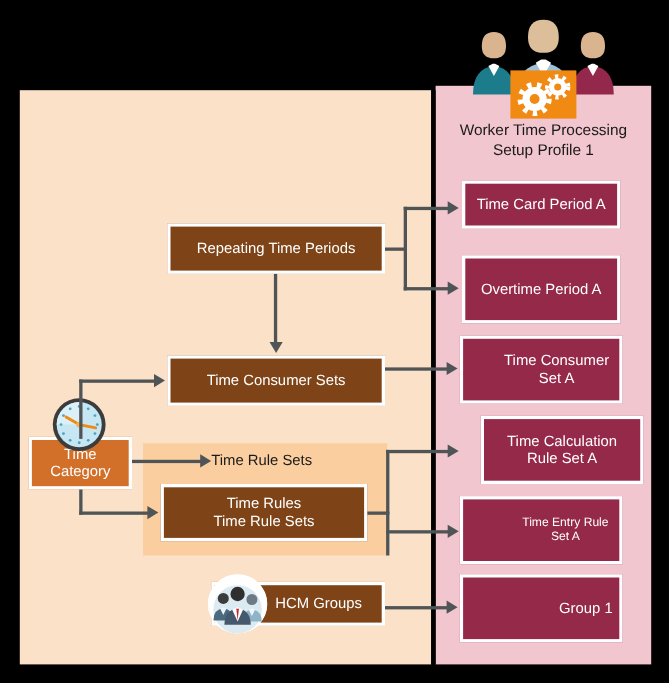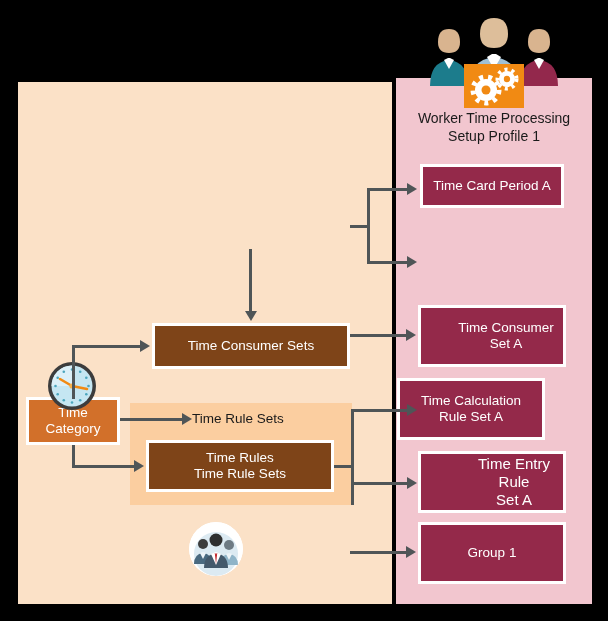--- a/index.html
+++ b/index.html
@@ -189,35 +189,41 @@
         <circle cx="83" cy="71" r="8"></circle>
         <circle cx="83" cy="71" r="9.5" fill="none" stroke="#FFFFFF" stroke-width="4" stroke-dasharray="3 4"></circle>
         <circle cx="83" cy="71" r="3.2" fill="#F18A13"></circle>
       </g>
     </svg>
   </div>
 
   <div class="profile-title">Worker Time Processing
 Setup Profile 1</div>
 
+  <div class="node brown" style="left:152px; top:203px; width:198px; height:46px; font-size:13.5px;">
+    <span class="node-label">Repeating Time Periods</span>
+  </div>
 
   <div class="node orange" style="left:26px; top:397px; width:94px; height:48px; font-size:13.5px;">
     <span class="node-label">Time
 Category</span>
   </div>
 
   <div class="node brown" style="left:152px; top:323px; width:198px; height:46px; font-size:13.5px;">
     <span class="node-label">Time Consumer Sets</span>
   </div>
 
   <div class="node brown" style="left:146px; top:440px; width:188px; height:52px; font-size:13.5px;">
     <span class="node-label">Time Rules
 Time Rule Sets</span>
   </div>
 
+  <div class="node brown" style="left:192px; top:529px; width:158px; height:40px; font-size:13.5px; justify-content:flex-end; padding-right:12px;">
+    <span class="node-label">HCM Groups</span>
+  </div>
 
   <div class="plain-label" style="left:192px; top:411px;">Time Rule Sets</div>
 
   <div class="clock">
     <svg width="52" height="52" viewBox="0 0 52 52" xmlns="http://www.w3.org/2000/svg">
       <circle cx="26" cy="26" r="24" fill="#3C3C3C"></circle>
       <circle cx="26" cy="26" r="20.5" fill="#C5E6F2"></circle>
       <path d="M26 5.5 A20.5 20.5 0 0 0 5.5 26 L26 26 Z" fill="#DCF0F8"></path>
       <g fill="#4CA6BE">
         <circle cx="26" cy="9.5" r="1.3"></circle>
@@ -257,37 +263,40 @@
       <path d="M22 32 l5 11 l5-11 l-5-2z" fill="#FFFFFF"></path>
       <path d="M26 33 l1 9 l1-9 z" fill="#C1272D"></path>
       <path d="M25.5 31.5 l1.5 3 l1.5-3 z" fill="#C1272D"></path>
     </svg>
   </div>
 
   <div class="node maroon" style="left:420px; top:164px; width:144px; height:44px; font-size:13.5px;">
     <span class="node-label">Time Card Period A</span>
   </div>
 
+  <div class="node maroon" style="left:420px; top:232px; width:144px; height:62px; font-size:13.5px;">
+    <span class="node-label">Overtime Period A</span>
+  </div>
 
   <div class="node maroon" style="left:418px; top:305px; width:148px; height:62px; font-size:13.5px;padding-left:28px;">
     <span class="node-label">Time Consumer
 Set A</span>
   </div>
 
-  <div class="node maroon" style="left:397px; top:378px; width:148px; height:62px; font-size:13.5px;">
+  <div class="node maroon" style="left:437px; top:378px; width:148px; height:62px; font-size:13.5px;">
     <span class="node-label">Time Calculation
 Rule Set A</span>
   </div>
 
-  <div class="node maroon" style="left:418px; top:451px; width:148px; height:62px; font-size:15px;padding-left:44px;">
+  <div class="node maroon" style="left:418px; top:451px; width:148px; height:62px; font-size:11px;padding-left:44px;">
     <span class="node-label">Time Entry Rule
 Set A</span>
   </div>
 
-  <div class="node maroon" style="left:418px; top:522px; width:148px; height:62px; font-size:13.5px;">
+  <div class="node maroon" style="left:418px; top:522px; width:148px; height:62px; font-size:13.5px;justify-content:flex-end;">
     <span class="node-label">Group 1</span>
   </div>
 
   <div class="conn conn-v" style="left:249px; top:249px; height:62px;"></div>
   <div class="arrow-down" style="left:245px; top:311px;"></div>
 
   <div class="conn conn-h" style="left:350px; top:225px; width:20px;"></div>
   <div class="conn conn-v" style="left:367px; top:188px; height:76px;"></div>
   <div class="conn conn-h" style="left:367px; top:188px; width:42px;"></div>
   <div class="arrow-right" style="left:407px; top:183px;"></div>

